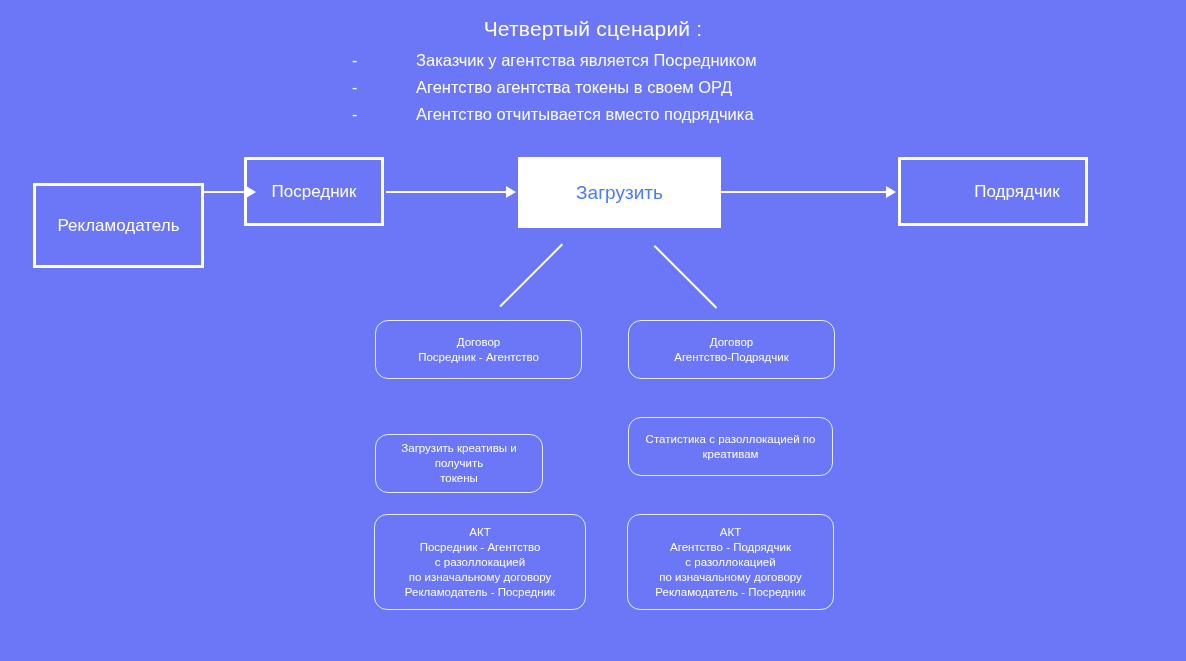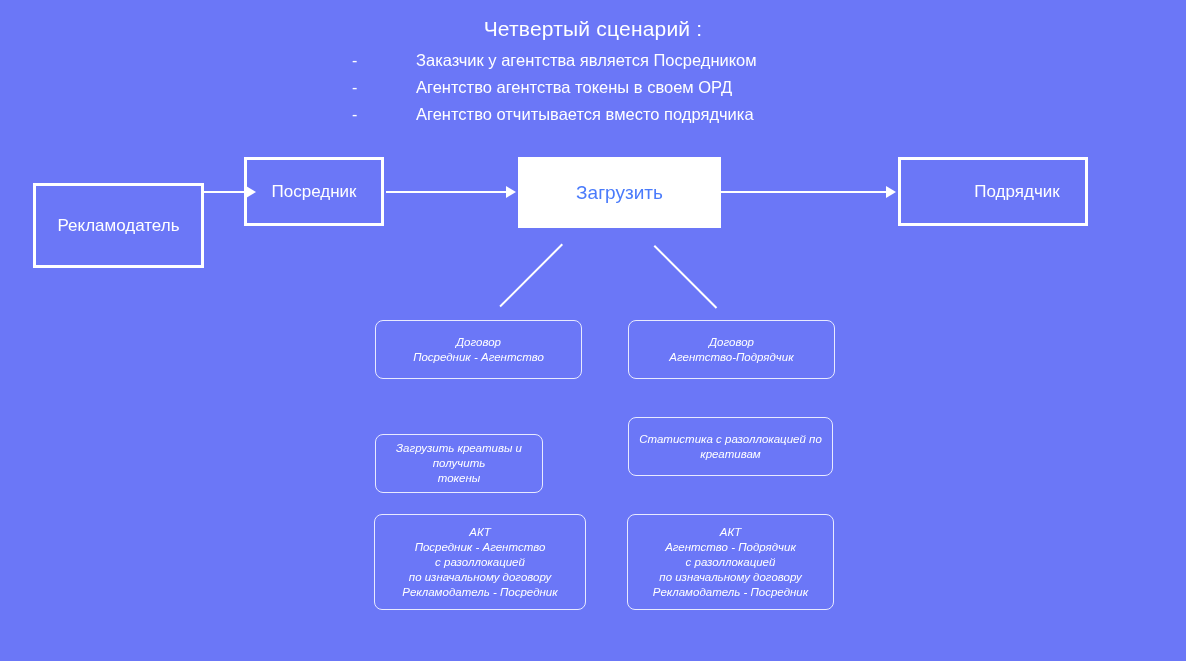--- a/index.html
+++ b/index.html
@@ -111,30 +111,29 @@
     transform-origin: 0 0;
   }
   #diag-left  { left: 563px; top: 245px; width: 88px; transform: rotate(135deg); }
   #diag-right { left: 655px; top: 245px; width: 88px; transform: rotate(45deg); }
 
   
   .card {
     position: absolute;
     box-sizing: border-box;
     border: 1.5px solid #e8eaff;
-    border-radius: 8px;
+    border-radius: 13px;
     background: transparent;
     color: #ffffff;
     display: flex;
     align-items: center;
     justify-content: center;
     text-align: center;
     font-size: 11.5px;
     line-height: 15px;
-    font-style: italic;
   }
   .card .lines { padding: 0 10px; }
 
   #card-contract-1 { left: 375px; top: 320px; width: 207px; height: 59px; }
   #card-contract-2 { left: 628px; top: 320px; width: 207px; height: 59px; }
   #card-upload     { left: 375px; top: 434px; width: 168px; height: 59px; }
   #card-stats      { left: 628px; top: 417px; width: 205px; height: 59px; }
   #card-act-1      { left: 374px; top: 514px; width: 212px; height: 96px; }
   #card-act-2      { left: 627px; top: 514px; width: 207px; height: 96px; }
 </style>

